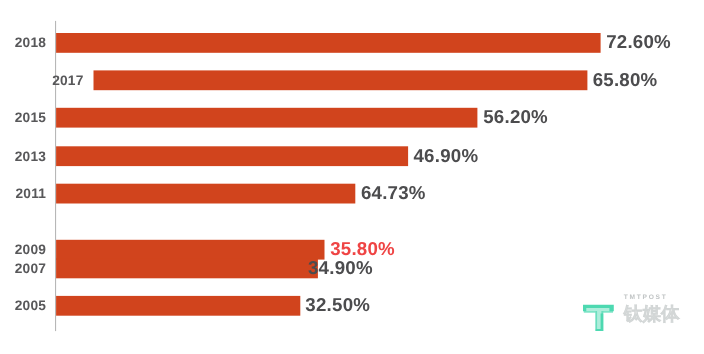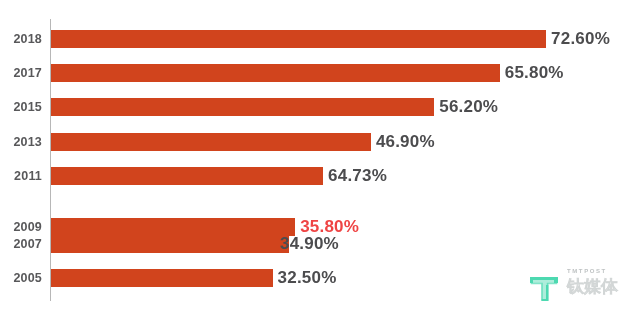--- a/index.html
+++ b/index.html
@@ -142,21 +142,21 @@
   <div class="plot-area">
 
     <div class="axis-line"></div>
 
     <div class="bar-rows">
         <div class="bar-row" style="top: 30px;">
           <div class="cat-label">2018</div>
           <div class="bar" style="width: 495.1px; background: rgb(209, 68, 29); height: 18px;"></div>
           <div class="val-label" style="left: 551.1px; color: rgb(76, 76, 78);">72.60%</div>
         </div>
-        <div class="bar-row" style="top: 64px;">
+        <div class="bar-row" style="top: 64px; margin-left: 34px;">
           <div class="cat-label">2017</div>
           <div class="bar" style="width: 448.8px; background: rgb(209, 68, 29); height: 18px;"></div>
           <div class="val-label" style="left: 504.8px; color: rgb(76, 76, 78);">65.80%</div>
         </div>
         <div class="bar-row" style="top: 98px;">
           <div class="cat-label">2015</div>
           <div class="bar" style="width: 383.3px; background: rgb(209, 68, 29); height: 18px;"></div>
           <div class="val-label" style="left: 439.3px; color: rgb(76, 76, 78);">56.20%</div>
         </div>
         <div class="bar-row" style="top: 133px; text-decoration: underline;">

